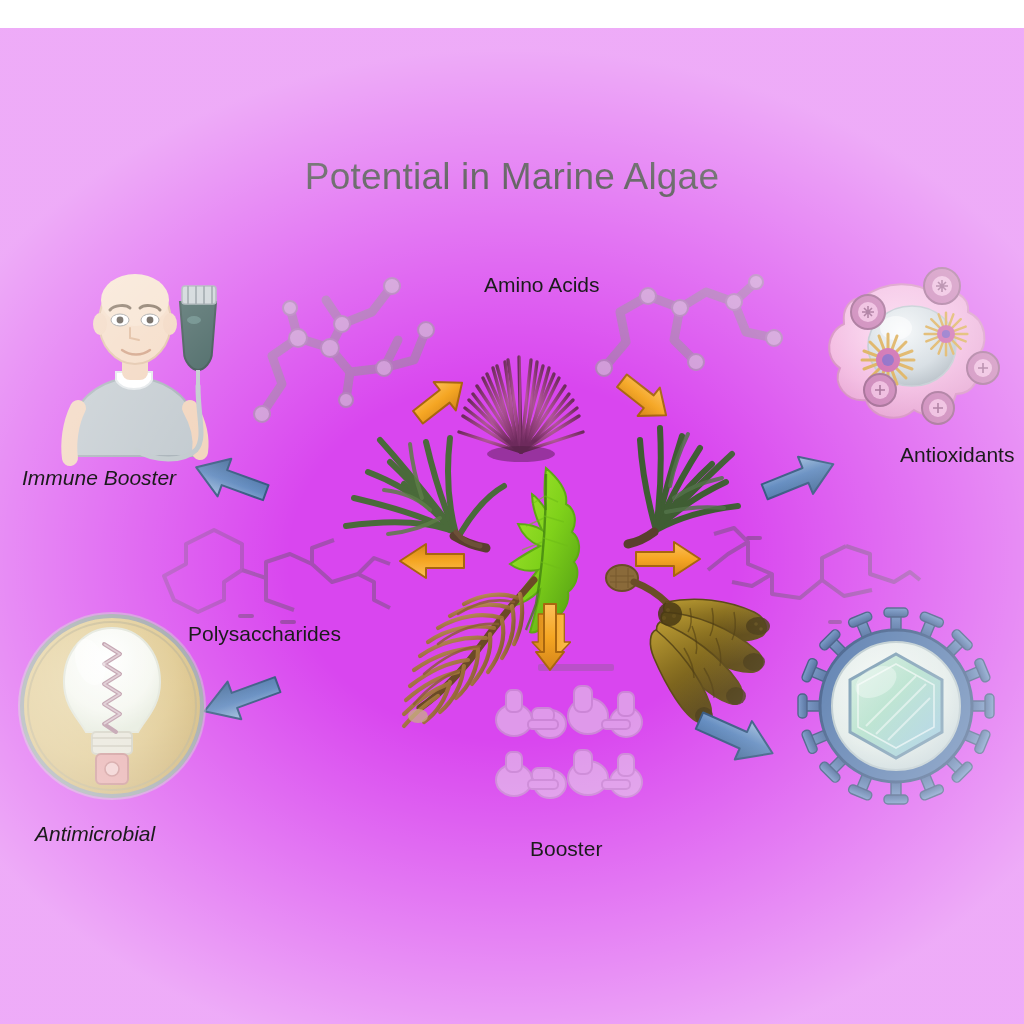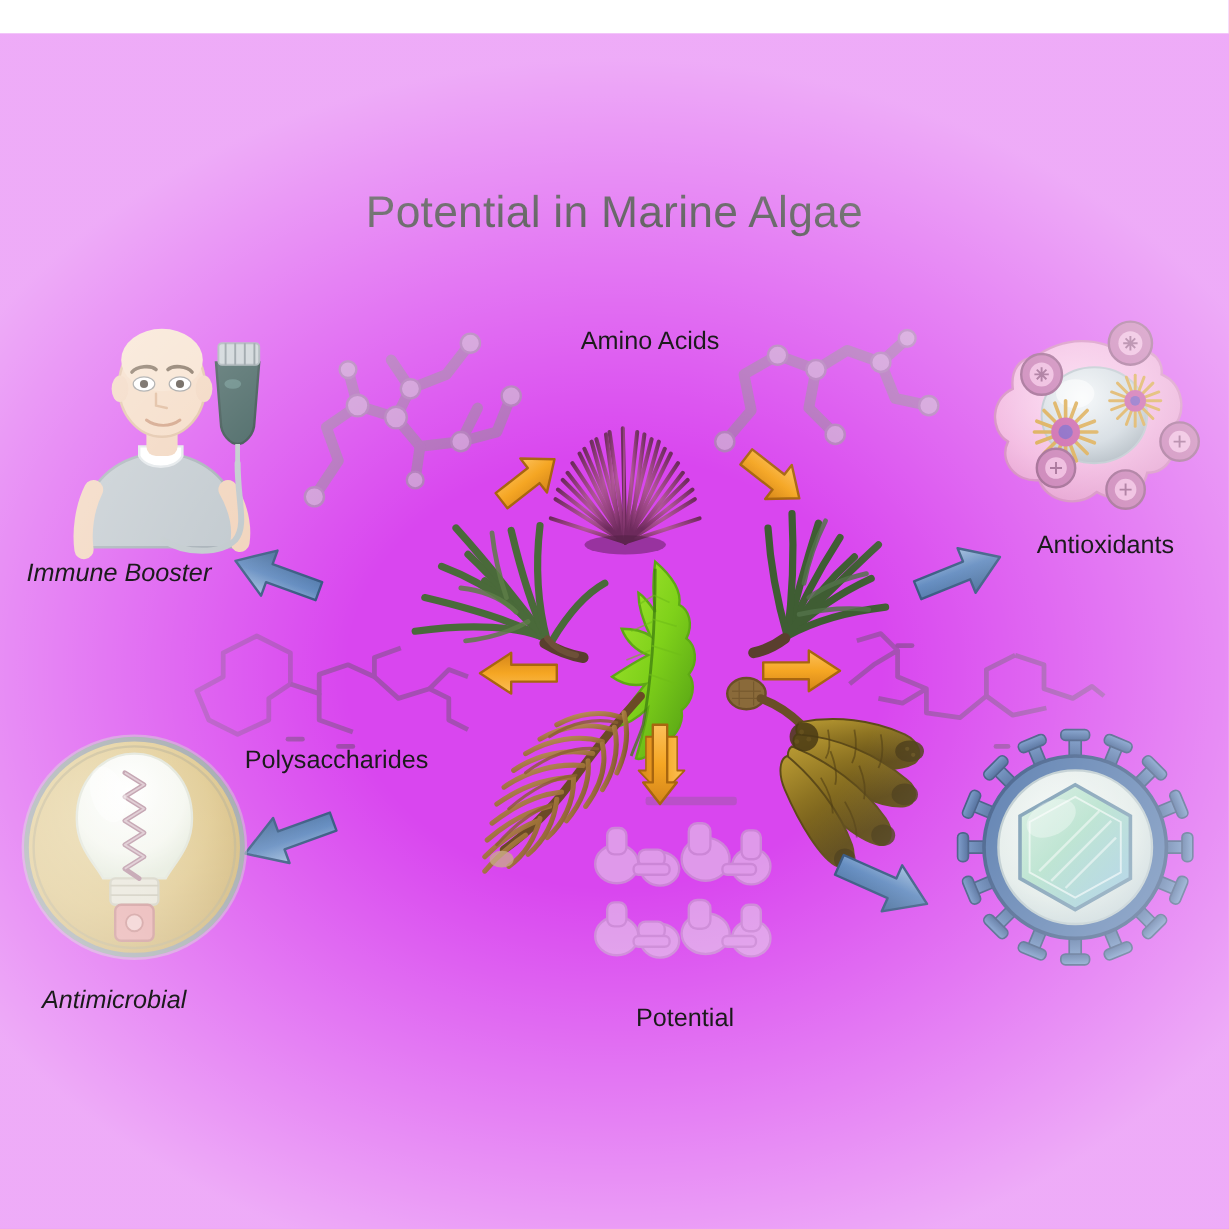--- a/index.html
+++ b/index.html
@@ -709,19 +709,19 @@
           <path d="M80 128 L130 78"></path>
           <path d="M92 134 L134 92"></path>
       </g>
       <ellipse cx="80" cy="76" rx="22" ry="14" fill="#ffffff" opacity=".35" transform="rotate(-28 80 76)"></ellipse>
     </svg>
   </div>
 
   <div class="wash"></div>
 
   <div class="lbl" style="left:484px;top:245px;">Amino Acids</div>
-  <div class="lbl" style="left:864px;top:415px;">Antioxidants</div>
+  <div class="lbl" style="left:900px;top:415px;">Antioxidants</div>
   <div class="lbl" style="left:22px;top:438px;font-style:italic;">Immune Booster</div>
-  <div class="lbl" style="left:204px;top:594px;">Polysaccharides</div>
+  <div class="lbl" style="left:188px;top:594px;">Polysaccharides</div>
   <div class="lbl" style="left:35px;top:794px;font-style:italic;">Antimicrobial</div>
-  <div class="lbl" style="left:530px;top:809px;">Potential</div>
+  <div class="lbl" style="left:530px;top:809px;">Booster</div>
 
 </div>
 
 </body></html>

